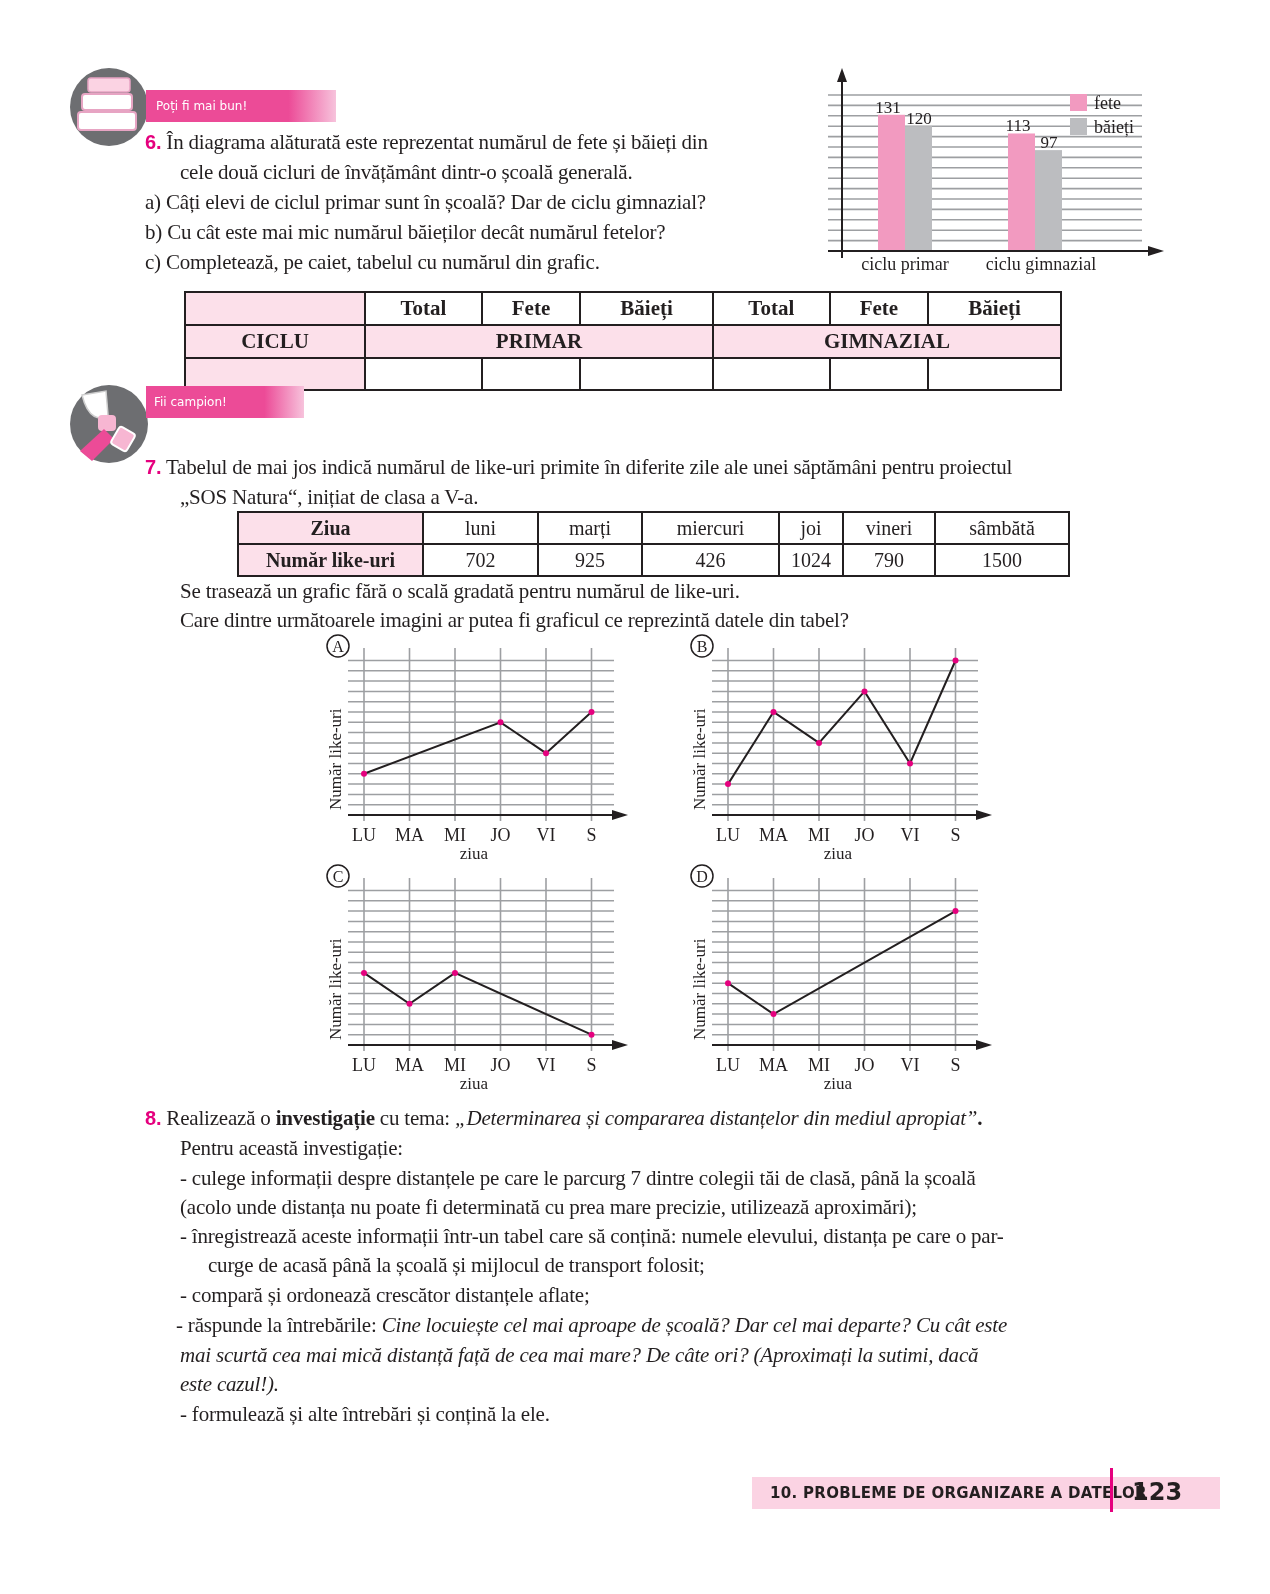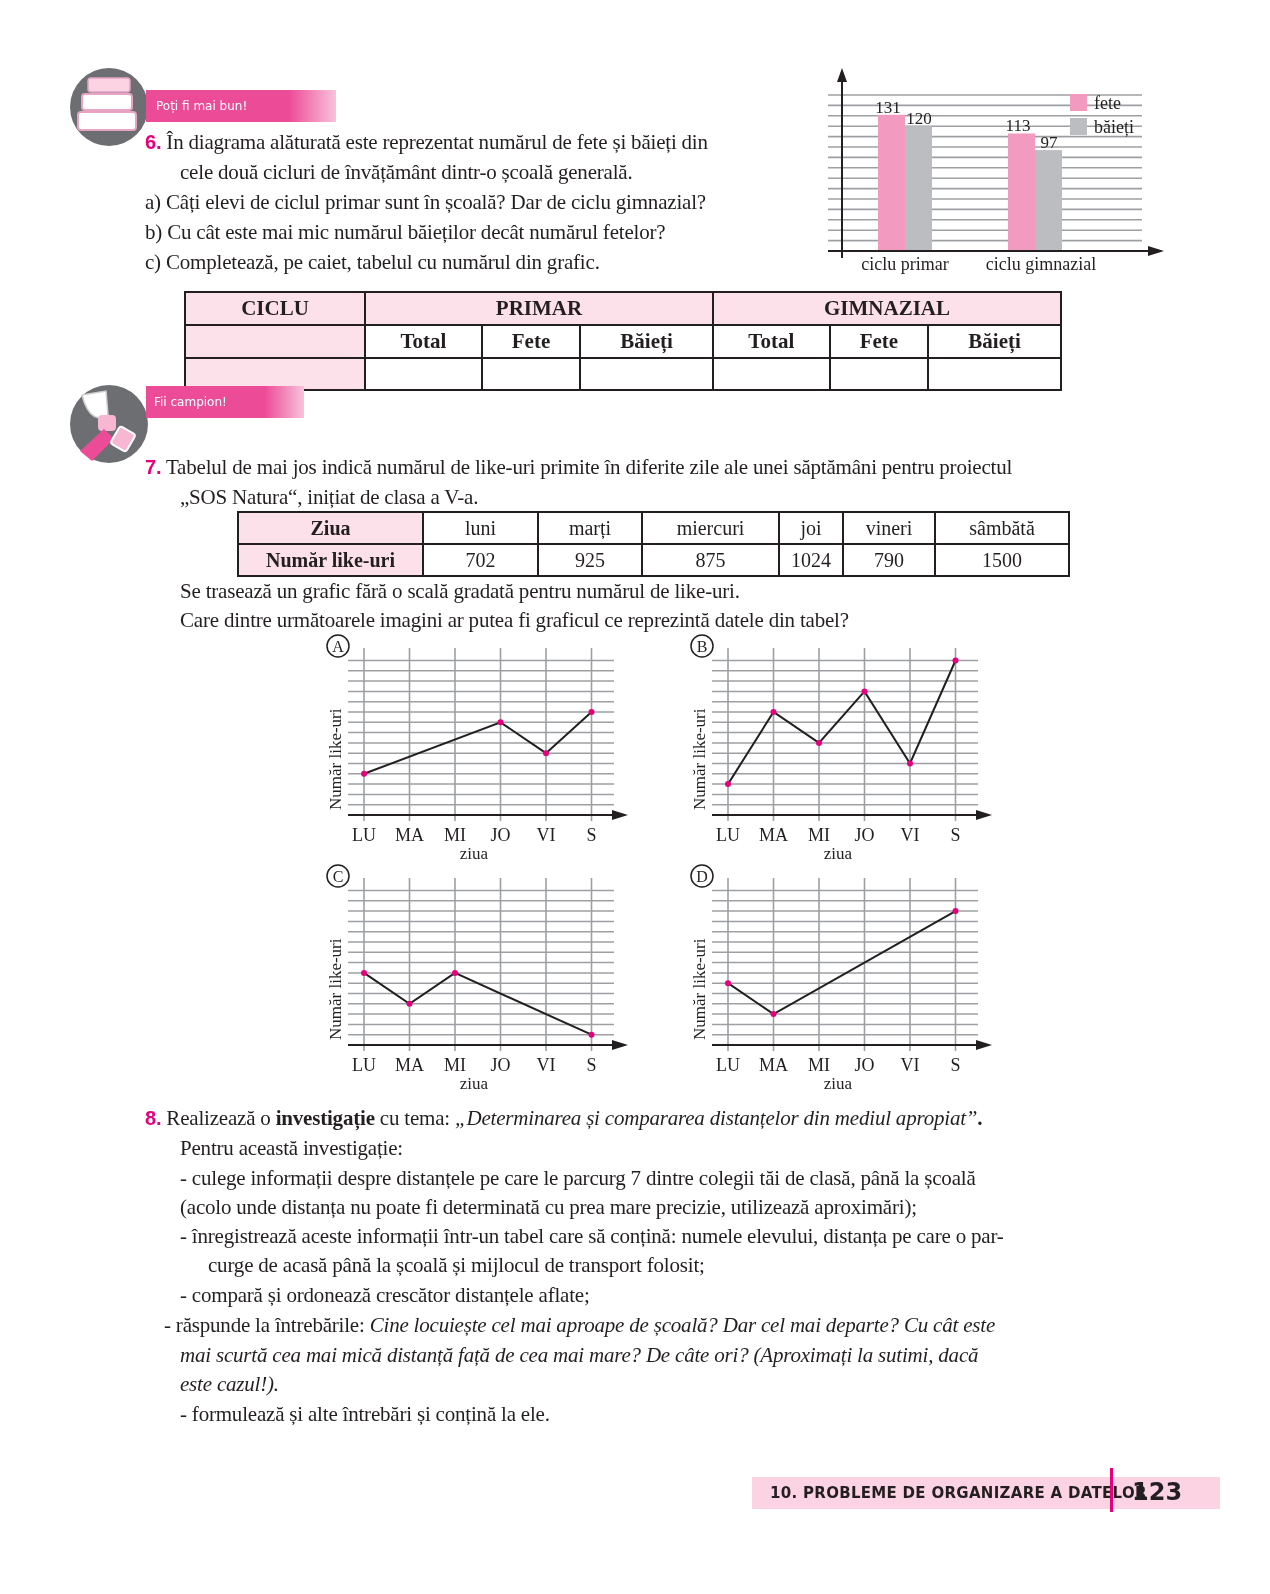--- a/index.html
+++ b/index.html
@@ -79,32 +79,32 @@
     <path d="M328 184 L344 189 L328 194 Z" fill="#231f20"></path>
     <rect x="250" y="32" width="17" height="17" fill="#f29ac0"></rect>
     <text x="274" y="47" font-size="18" fill="#231f20">fete</text>
     <rect x="250" y="56" width="17" height="17" fill="#bcbdc0"></rect>
     <text x="274" y="71" font-size="18" fill="#231f20">băieți</text>
   </svg>
 
 <table class="abs t6" style="left:184px;top:291px;width:878px;">
   <tbody>
       <tr style="height:33px;">
-    <td class="pink" style="width:178px;">CICLU</td>
-    <td class="pink" colspan="3">PRIMAR</td>
-    <td class="pink" colspan="3">GIMNAZIAL</td>
-  </tr>
-  <tr style="height:33px;">
     <td class="pink"></td>
     <td>Total</td>
     <td>Fete</td>
     <td>Băieți</td>
     <td>Total</td>
     <td>Fete</td>
     <td>Băieți</td>
+  </tr>
+  <tr style="height:33px;">
+    <td class="pink" style="width:178px;">CICLU</td>
+    <td class="pink" colspan="3">PRIMAR</td>
+    <td class="pink" colspan="3">GIMNAZIAL</td>
   </tr>
   <tr style="height:32px;">
     <td class="pink"></td>
     <td></td>
     <td></td>
     <td></td>
     <td></td>
     <td></td>
     <td></td>
   </tr>
@@ -137,21 +137,21 @@
     <td style="width:102px;">marți</td>
     <td style="width:135px;">miercuri</td>
     <td style="width:62px;">joi</td>
     <td style="width:90px;">vineri</td>
     <td>sâmbătă</td>
   </tr>
   <tr>
     <td class="pink" style="font-weight:bold;">Număr like-uri</td>
     <td>702</td>
     <td>925</td>
-    <td>875</td>
+    <td>426</td>
     <td>1024</td>
     <td>790</td>
     <td>1500</td>
   </tr>
 </tbody>
   </table>
 
 <div class="abs txt" style="left:180px;top:576px;">Se trasează un grafic fără o scală gradată pentru numărul de like-uri.</div>
 <div class="abs txt" style="left:180px;top:605px;">Care dintre următoarele imagini ar putea fi graficul ce reprezintă datele din tabel?</div>
 
@@ -320,21 +320,21 @@
 <div class="abs txt" style="left:145px;top:1103px;">
   <span class="num">8.</span>
   <span>Realizează o </span><b>investigație</b><span> cu tema: </span><i>„Determinarea și compararea distanțelor din mediul apropiat”</i><b>.</b>
 </div>
 <div class="abs txt" style="left:180px;top:1133px;">Pentru această investigație:</div>
 <div class="abs txt" style="left:180px;top:1163px;">- culege informații despre distanțele pe care le parcurg 7 dintre colegii tăi de clasă, până la școală</div>
 <div class="abs txt" style="left:180px;top:1192px;">(acolo unde distanța nu poate fi determinată cu prea mare precizie, utilizează aproximări);</div>
 <div class="abs txt" style="left:180px;top:1221px;">- înregistrează aceste informații într-un tabel care să conțină: numele elevului, distanța pe care o par-</div>
 <div class="abs txt" style="left:180px;top:1250px;margin-left:28px;">curge de acasă până la școală și mijlocul de transport folosit;</div>
 <div class="abs txt" style="left:180px;top:1280px;">- compară și ordonează crescător distanțele aflate;</div>
-<div class="abs txt" style="left:164px;top:1310px;">
+<div class="abs txt" style="left:176px;top:1310px;">
   <span>- răspunde la întrebările: </span><i>Cine locuiește cel mai aproape de școală? Dar cel mai departe? Cu cât este</i>
 </div>
 <div class="abs txt" style="left:180px;top:1340px;font-style:italic;">mai scurtă cea mai mică distanță față de cea mai mare? De câte ori? (Aproximați la sutimi, dacă</div>
 <div class="abs txt" style="left:180px;top:1369px;font-style:italic;">este cazul!).</div>
 <div class="abs txt" style="left:180px;top:1399px;">- formulează și alte întrebări și conțină la ele.</div>
 
 <div class="abs footer"></div>
 <div class="abs footer-title">10. PROBLEME DE ORGANIZARE A DATELOR</div>
 <div class="abs footer-bar"></div>
 <div class="abs footer-page">123</div>

